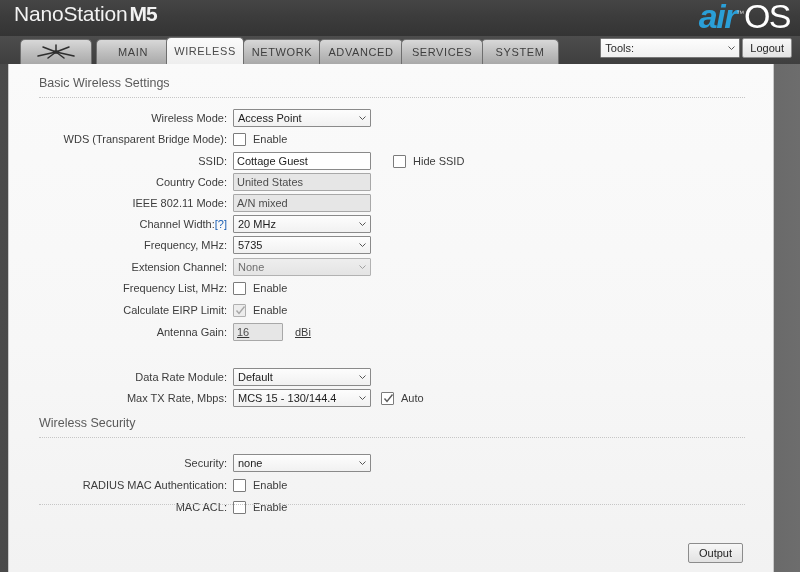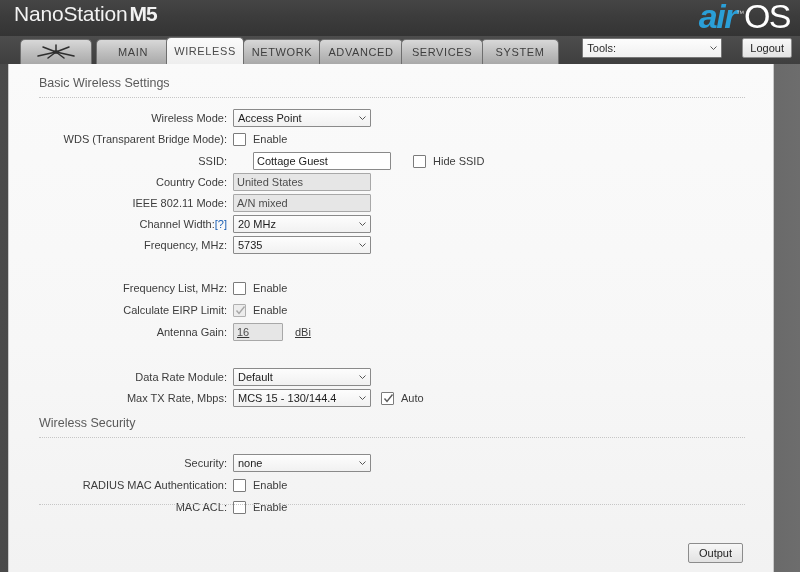--- a/index.html
+++ b/index.html
@@ -107,21 +107,21 @@
     display: block;
     margin: 4px auto 0 auto;
   }
 
   
   #tools-wrap {
     position: absolute;
     right: 8px; top: 38px;
     display: flex;
     align-items: center;
-    gap: 20px;
+    gap: 2px;
   }
   #tools-select {
     width: 140px;
     height: 20px;
     box-sizing: border-box;
     font-family: "Liberation Sans", sans-serif;
     font-size: 11px;
     color: #2a2a2a;
     background: linear-gradient(to bottom, #fdfdfd, #f0f0f0);
     border: 1px solid #767676;
@@ -430,21 +430,21 @@
         <div class="cbrow">
           <div class="cbox"></div>
           <span class="cblabel">Enable</span>
         </div>
       </div>
     </div>
 
     <div class="row" style="top:87px; width:766px;">
       <div class="lbl-box">SSID:</div>
       <div class="field" style="display:flex; align-items:center;">
-        <div class="ui-input" style="width:138px;margin-left:20px;">
+        <div class="ui-input" style="width:138px;">
           <span>Cottage Guest</span>
         </div>
         <div class="cbrow" style="margin-left:22px;">
           <div class="cbox"></div>
           <span class="cblabel">Hide SSID</span>
         </div>
       </div>
     </div>
 
     <div class="row" style="top:108px; width:766px;">
@@ -484,20 +484,31 @@
       <div class="field">
         <div class="ui-select" style="width:138px;">
           <span>5735</span>
           <svg class="sel-arrow" viewBox="0 0 7 4">
             <path d="M0.5 0.5 L3.5 3.5 L6.5 0.5" fill="none" stroke="#555" stroke-width="1"></path>
           </svg>
         </div>
       </div>
     </div>
 
+    <div class="row" style="top:193px; width:766px;">
+      <div class="lbl-box">Extension Channel:</div>
+      <div class="field">
+        <div class="ui-select disabled" style="width:138px;">
+          <span>None</span>
+          <svg class="sel-arrow" viewBox="0 0 7 4">
+            <path d="M0.5 0.5 L3.5 3.5 L6.5 0.5" fill="none" stroke="#a0a0a0" stroke-width="1"></path>
+          </svg>
+        </div>
+      </div>
+    </div>
 
     <div class="row" style="top:214px; width:766px;">
       <div class="lbl-box">Frequency List, MHz:</div>
       <div class="field">
         <div class="cbrow">
           <div class="cbox"></div>
           <span class="cblabel">Enable</span>
         </div>
       </div>
     </div>

